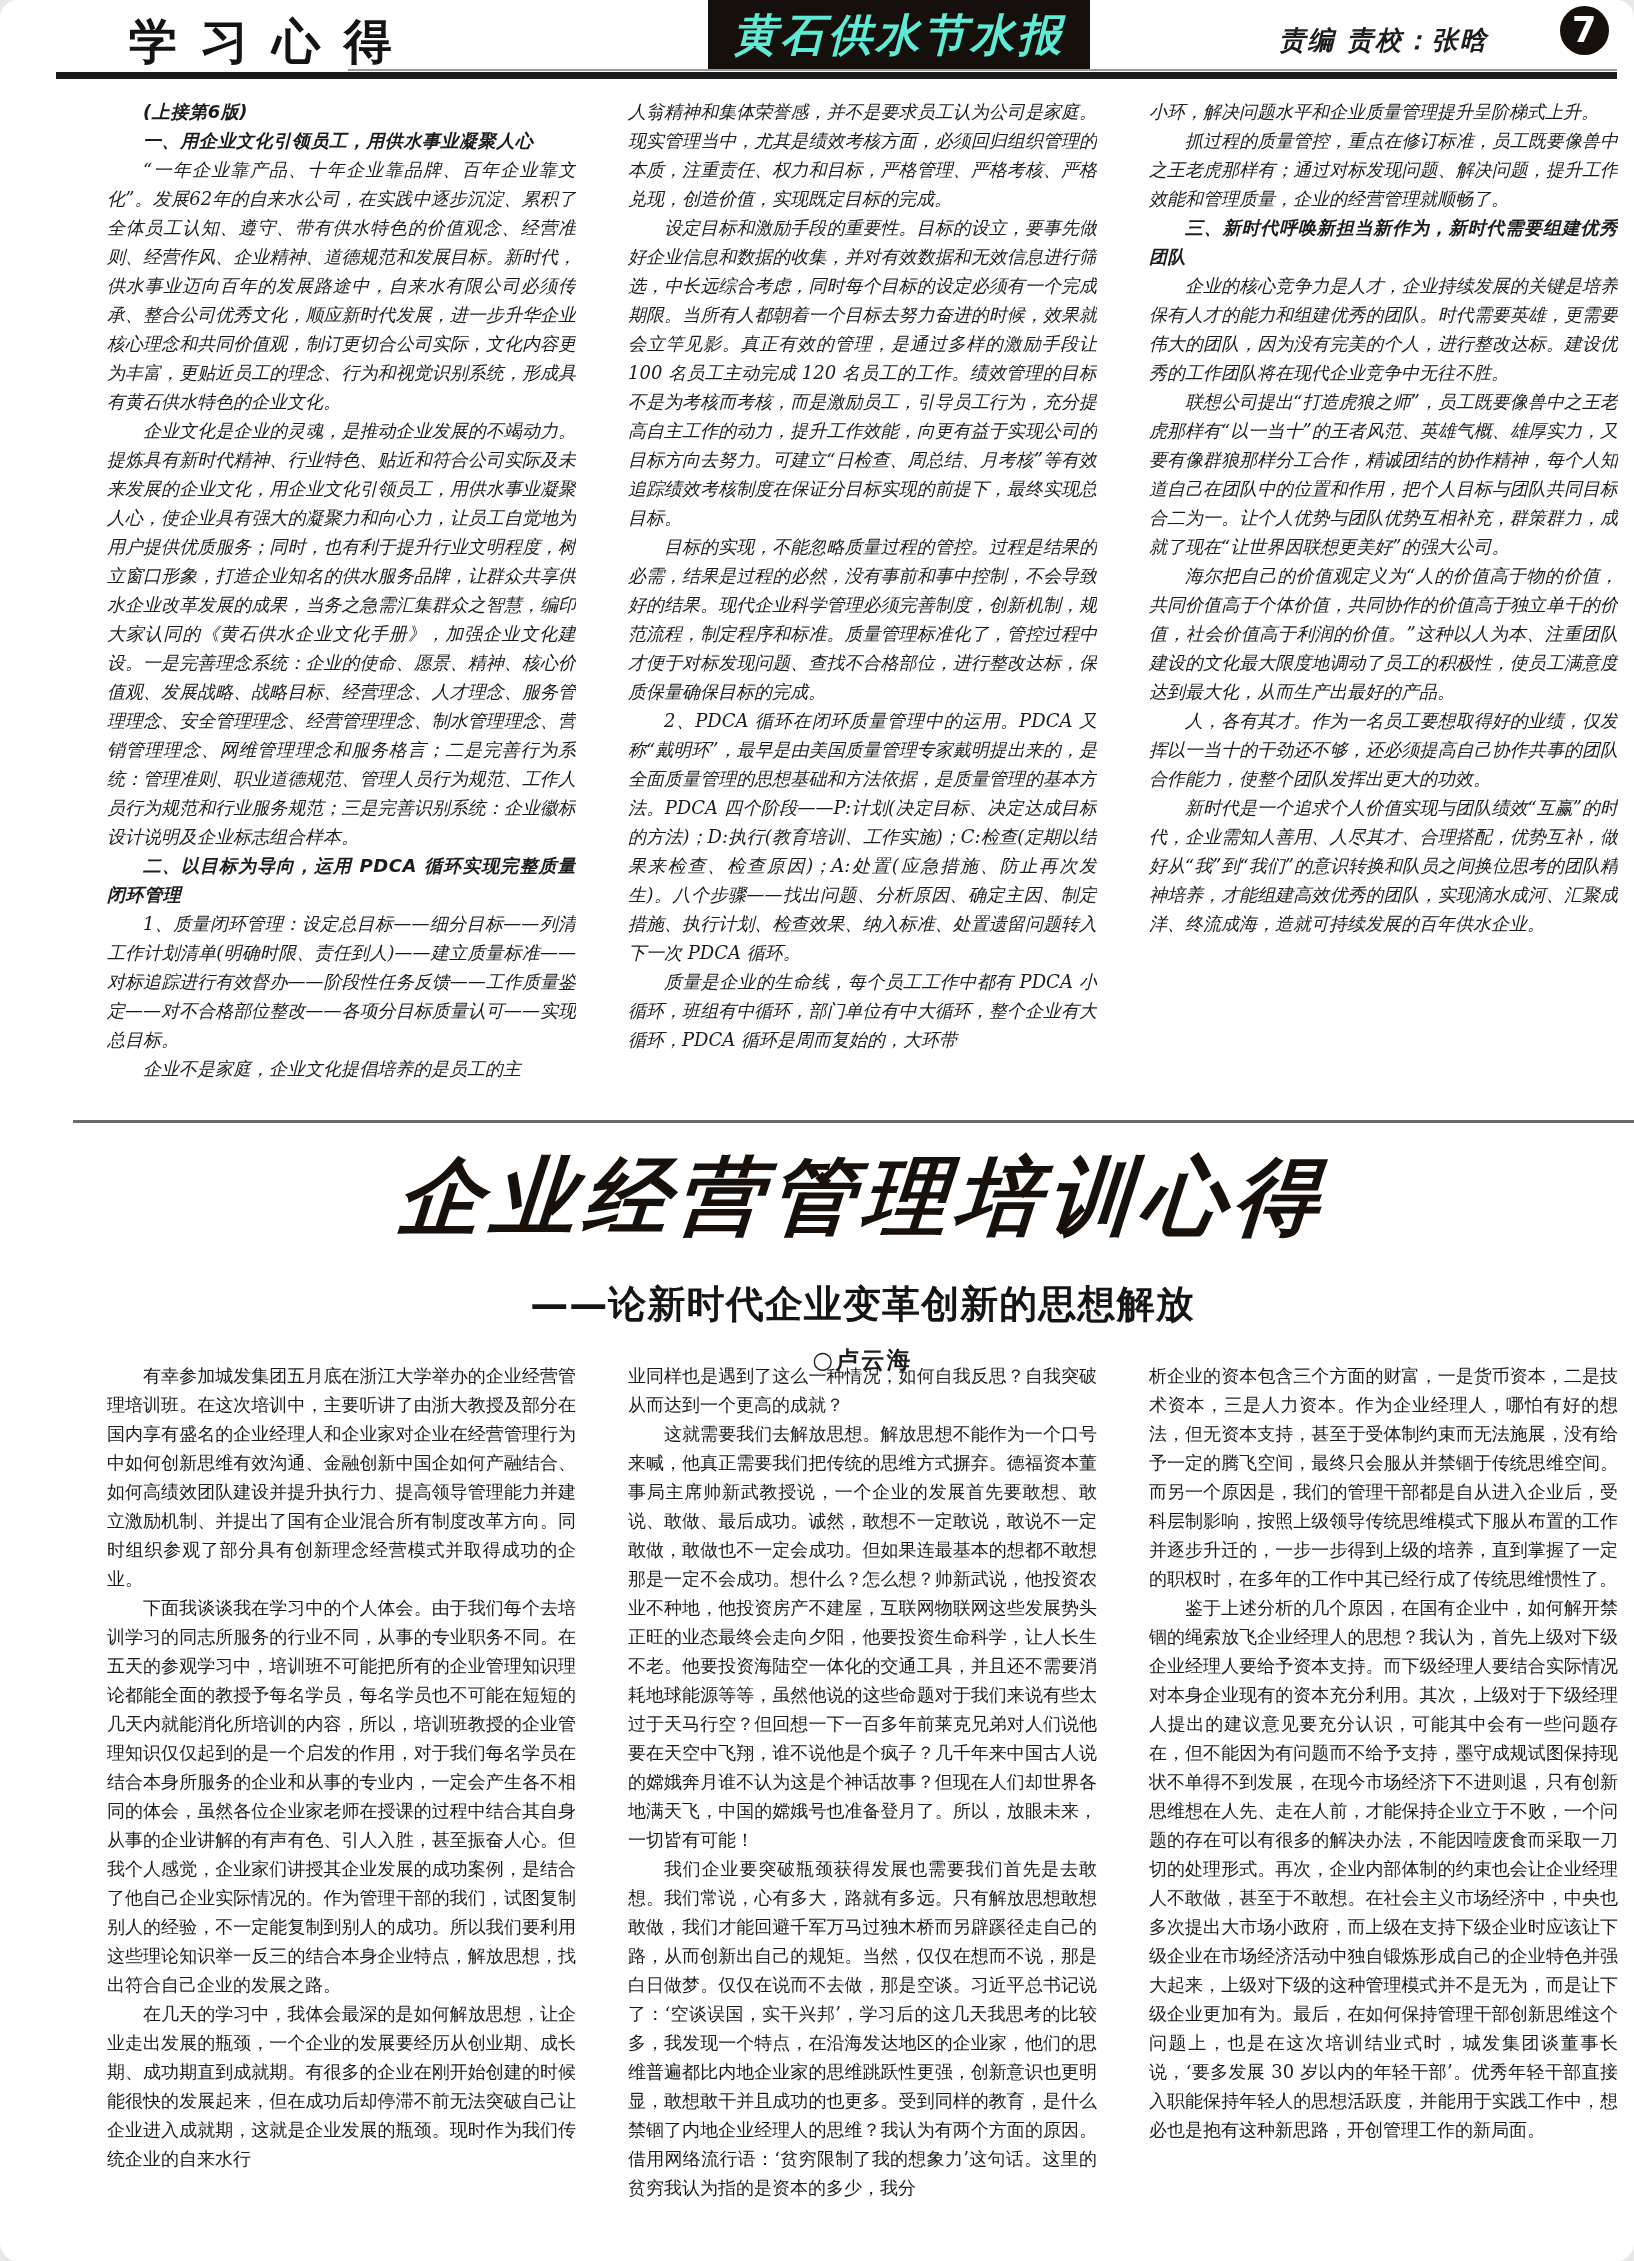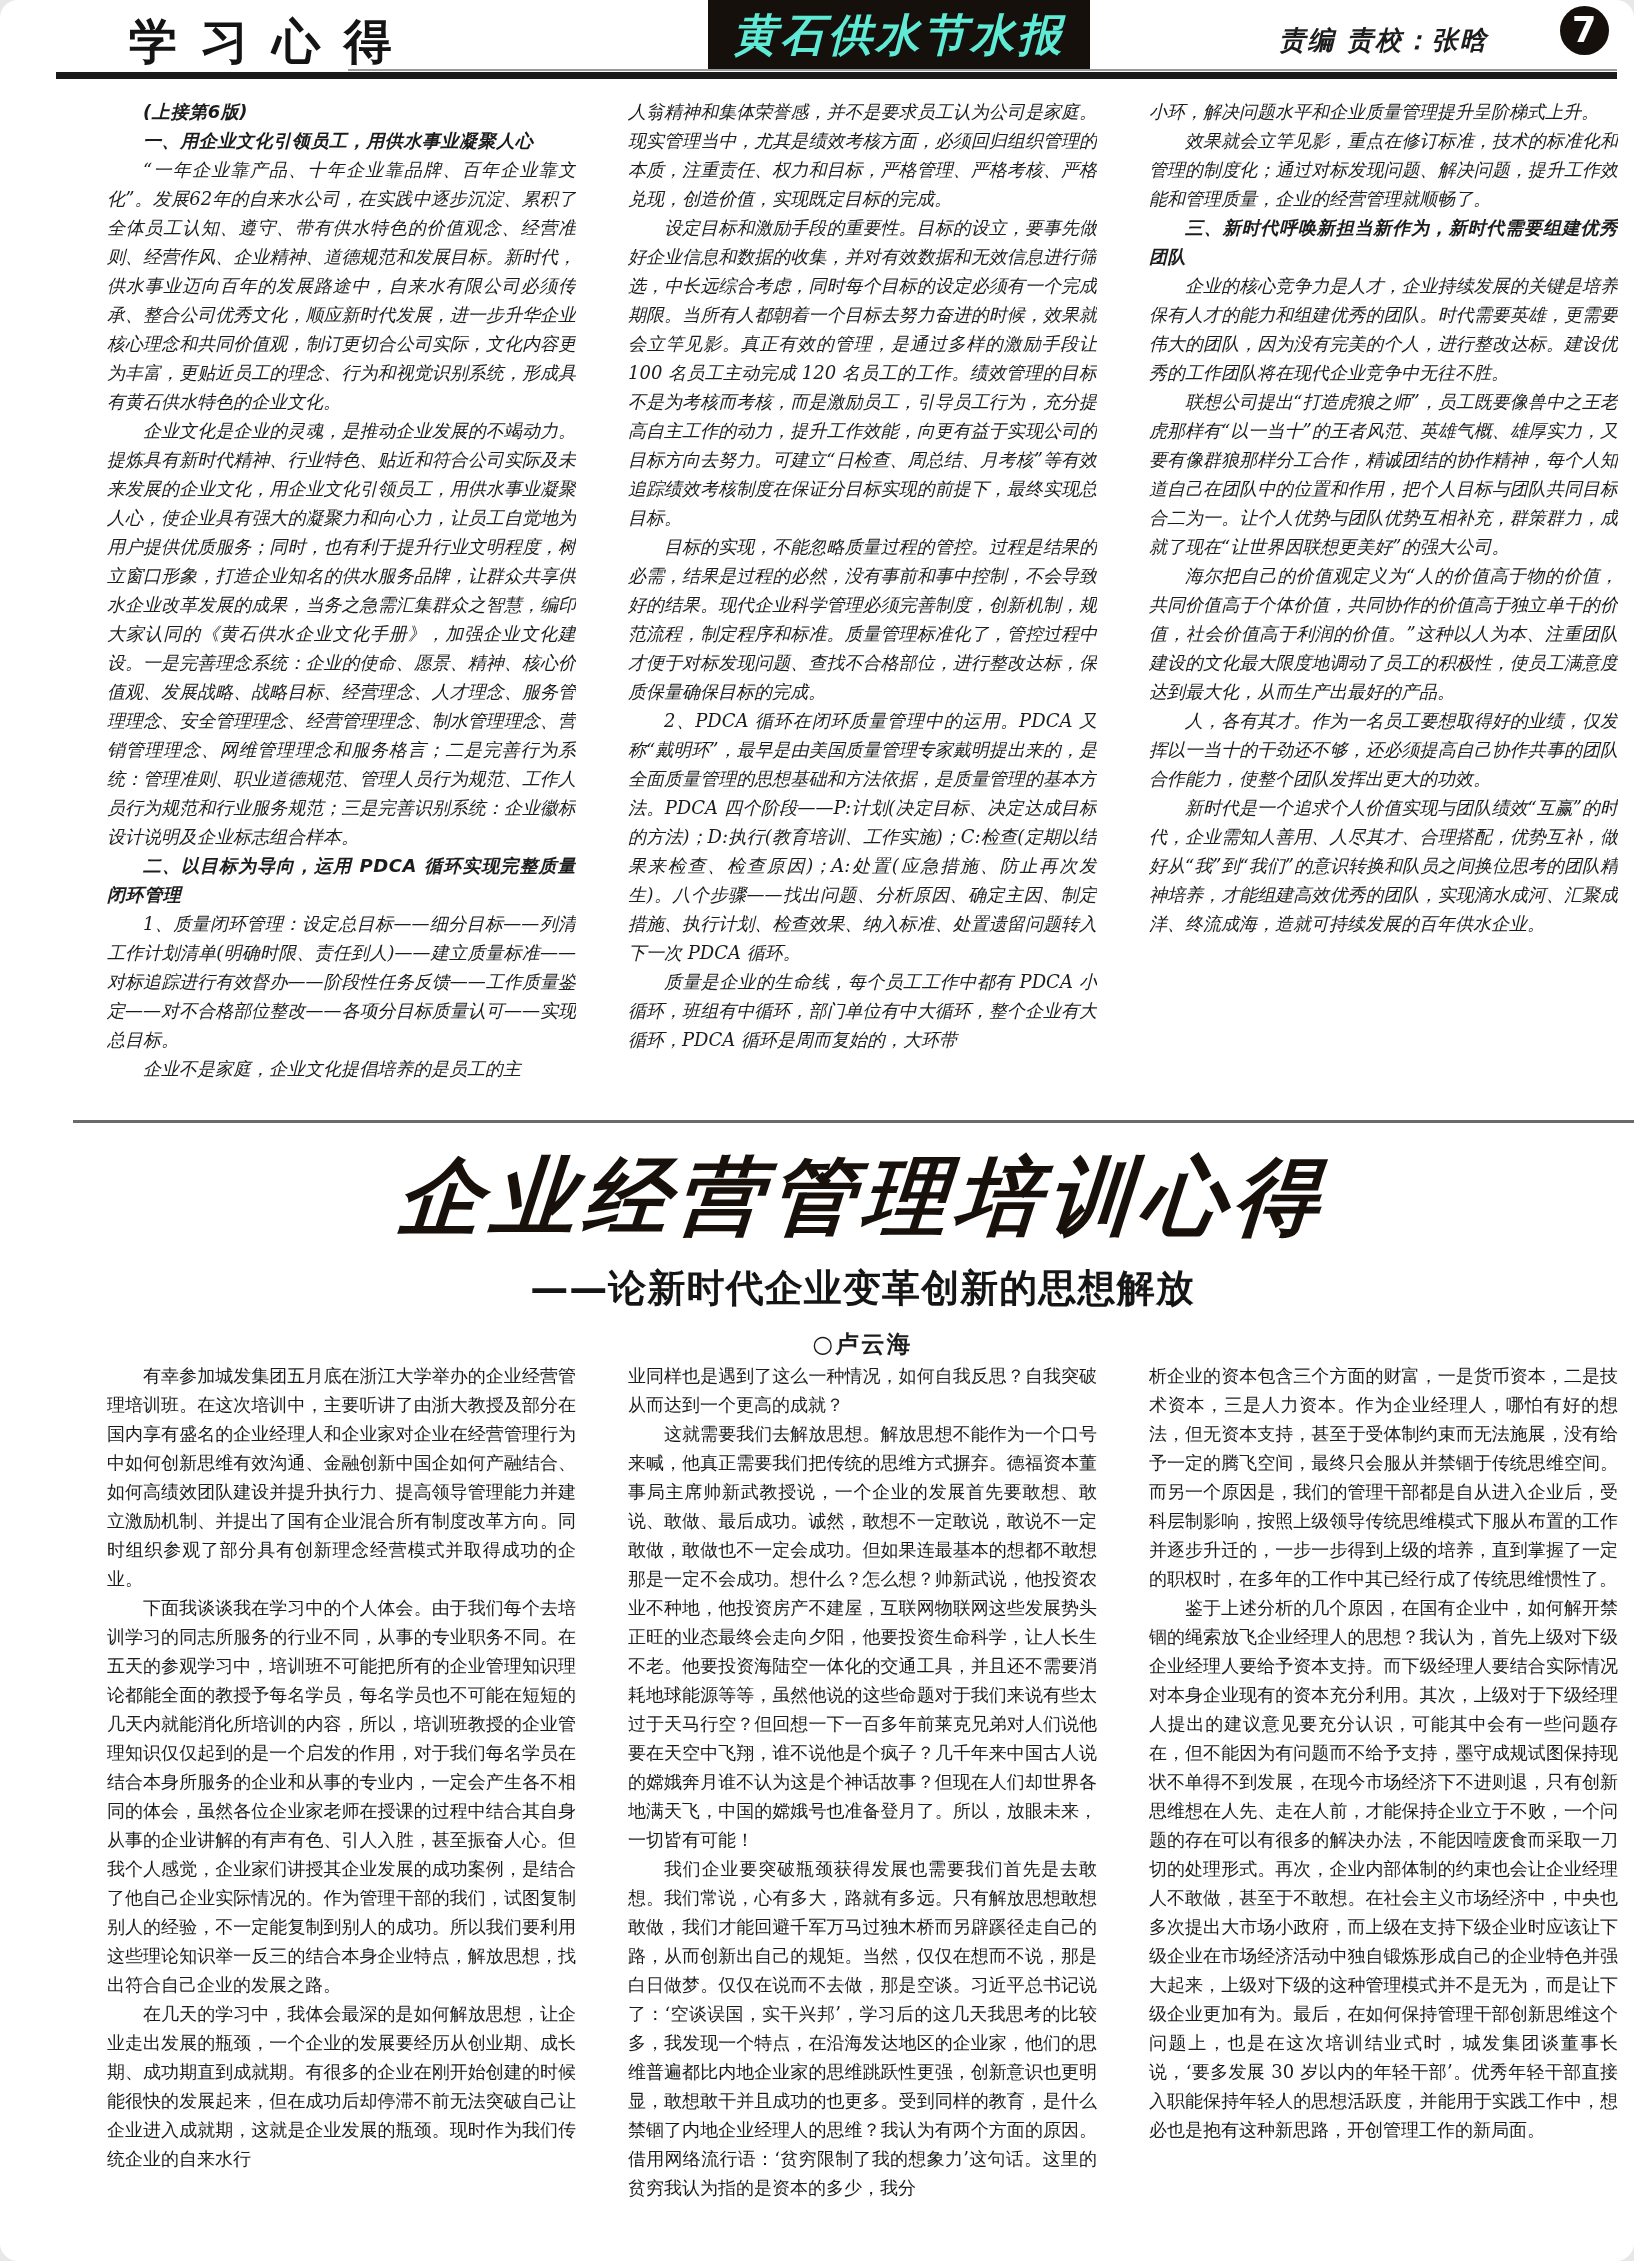--- a/index.html
+++ b/index.html
@@ -80,21 +80,21 @@
   .feature-head {
     position: absolute; top: 1140px; left: 107px; width: 1511px;
     text-align: center;
   }
   .feature-title {
     margin: 0; font-size: 85px; font-weight: bold; font-style: italic;
     font-family: "DejaVu Serif", serif; letter-spacing: 7.9px; color: #17100b;
     transform: skewX(-4deg); white-space: nowrap;
   }
   .feature-subtitle {
-    margin: 8px 0 0 0; font-size: 38px; font-weight: bold;
+    margin: 24px 0 0 0; font-size: 38px; font-weight: bold;
     font-family: "DejaVu Sans", "Liberation Sans", sans-serif;
     letter-spacing: 1.1px; color: #151515; white-space: nowrap;
   }
   .feature-author {
     margin-top: 13.5px; font-size: 23.6px; font-weight: bold; color: #1c1c1c;
     letter-spacing: 2.2px;
   }
 </style>
 </head>
 <body>
@@ -124,21 +124,21 @@
     </div>
     <div class="col">
       <p class="cont">人翁精神和集体荣誉感，并不是要求员工认为公司是家庭。现实管理当中，尤其是绩效考核方面，必须回归组织管理的本质，注重责任、权力和目标，严格管理、严格考核、严格兑现，创造价值，实现既定目标的完成。</p>
       <p class="body">设定目标和激励手段的重要性。目标的设立，要事先做好企业信息和数据的收集，并对有效数据和无效信息进行筛选，中长远综合考虑，同时每个目标的设定必须有一个完成期限。当所有人都朝着一个目标去努力奋进的时候，效果就会立竿见影。真正有效的管理，是通过多样的激励手段让 100 名员工主动完成 120 名员工的工作。绩效管理的目标不是为考核而考核，而是激励员工，引导员工行为，充分提高自主工作的动力，提升工作效能，向更有益于实现公司的目标方向去努力。可建立“日检查、周总结、月考核”等有效追踪绩效考核制度在保证分目标实现的前提下，最终实现总目标。</p>
       <p class="body">目标的实现，不能忽略质量过程的管控。过程是结果的必需，结果是过程的必然，没有事前和事中控制，不会导致好的结果。现代企业科学管理必须完善制度，创新机制，规范流程，制定程序和标准。质量管理标准化了，管控过程中才便于对标发现问题、查找不合格部位，进行整改达标，保质保量确保目标的完成。</p>
       <p class="body">2、PDCA 循环在闭环质量管理中的运用。PDCA 又称“戴明环”，最早是由美国质量管理专家戴明提出来的，是全面质量管理的思想基础和方法依据，是质量管理的基本方法。PDCA 四个阶段——P:计划(决定目标、决定达成目标的方法)；D:执行(教育培训、工作实施)；C:检查(定期以结果来检查、检查原因)；A:处置(应急措施、防止再次发生)。八个步骤——找出问题、分析原因、确定主因、制定措施、执行计划、检查效果、纳入标准、处置遗留问题转入下一次 PDCA 循环。</p>
       <p class="body">质量是企业的生命线，每个员工工作中都有 PDCA 小循环，班组有中循环，部门单位有中大循环，整个企业有大循环，PDCA 循环是周而复始的，大环带</p>
     </div>
     <div class="col">
       <p class="cont">小环，解决问题水平和企业质量管理提升呈阶梯式上升。</p>
-      <p class="body">效果就会立竿见影，重点在修订标准，技术的标准化和管理的制度化；通过对标发现问题、解决问题，提升工作效能和管理质量，企业的经营管理就顺畅了。</p>
+      <p class="body">抓过程的质量管控，重点在修订标准，员工既要像兽中之王老虎那样有；通过对标发现问题、解决问题，提升工作效能和管理质量，企业的经营管理就顺畅了。</p>
       <p class="sub">三、新时代呼唤新担当新作为，新时代需要组建优秀团队</p>
       <p class="body">企业的核心竞争力是人才，企业持续发展的关键是培养保有人才的能力和组建优秀的团队。时代需要英雄，更需要伟大的团队，因为没有完美的个人，进行整改达标。建设优秀的工作团队将在现代企业竞争中无往不胜。</p>
       <p class="body">联想公司提出“打造虎狼之师”，员工既要像兽中之王老虎那样有“以一当十”的王者风范、英雄气概、雄厚实力，又要有像群狼那样分工合作，精诚团结的协作精神，每个人知道自己在团队中的位置和作用，把个人目标与团队共同目标合二为一。让个人优势与团队优势互相补充，群策群力，成就了现在“让世界因联想更美好”的强大公司。</p>
       <p class="body">海尔把自己的价值观定义为“人的价值高于物的价值，共同价值高于个体价值，共同协作的价值高于独立单干的价值，社会价值高于利润的价值。”这种以人为本、注重团队建设的文化最大限度地调动了员工的积极性，使员工满意度达到最大化，从而生产出最好的产品。</p>
       <p class="body">人，各有其才。作为一名员工要想取得好的业绩，仅发挥以一当十的干劲还不够，还必须提高自己协作共事的团队合作能力，使整个团队发挥出更大的功效。</p>
       <p class="body">新时代是一个追求个人价值实现与团队绩效“互赢”的时代，企业需知人善用、人尽其才、合理搭配，优势互补，做好从“我”到“我们”的意识转换和队员之间换位思考的团队精神培养，才能组建高效优秀的团队，实现滴水成河、汇聚成洋、终流成海，造就可持续发展的百年供水企业。</p>
     </div>
   </section>
 
   <div class="section-divider"></div>

